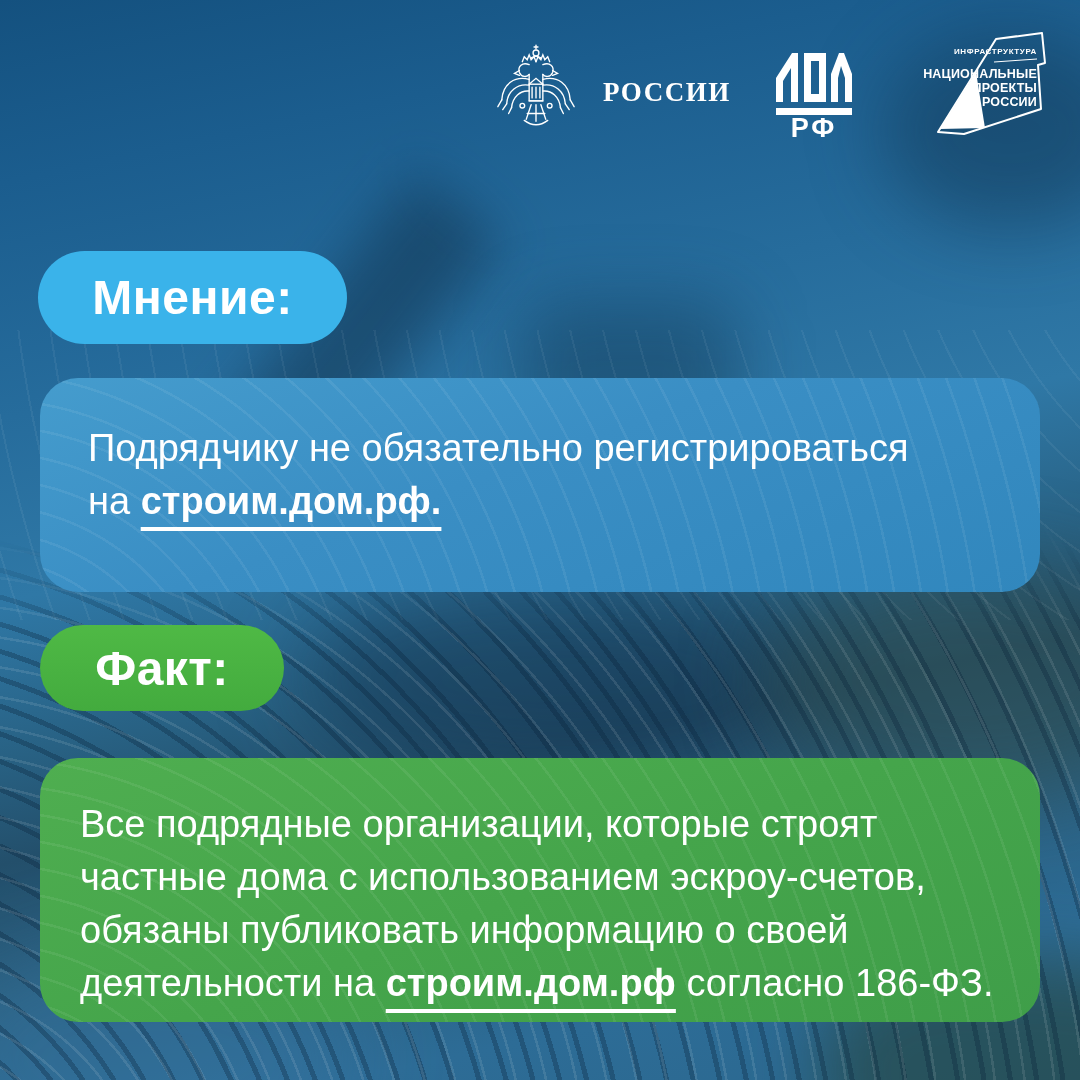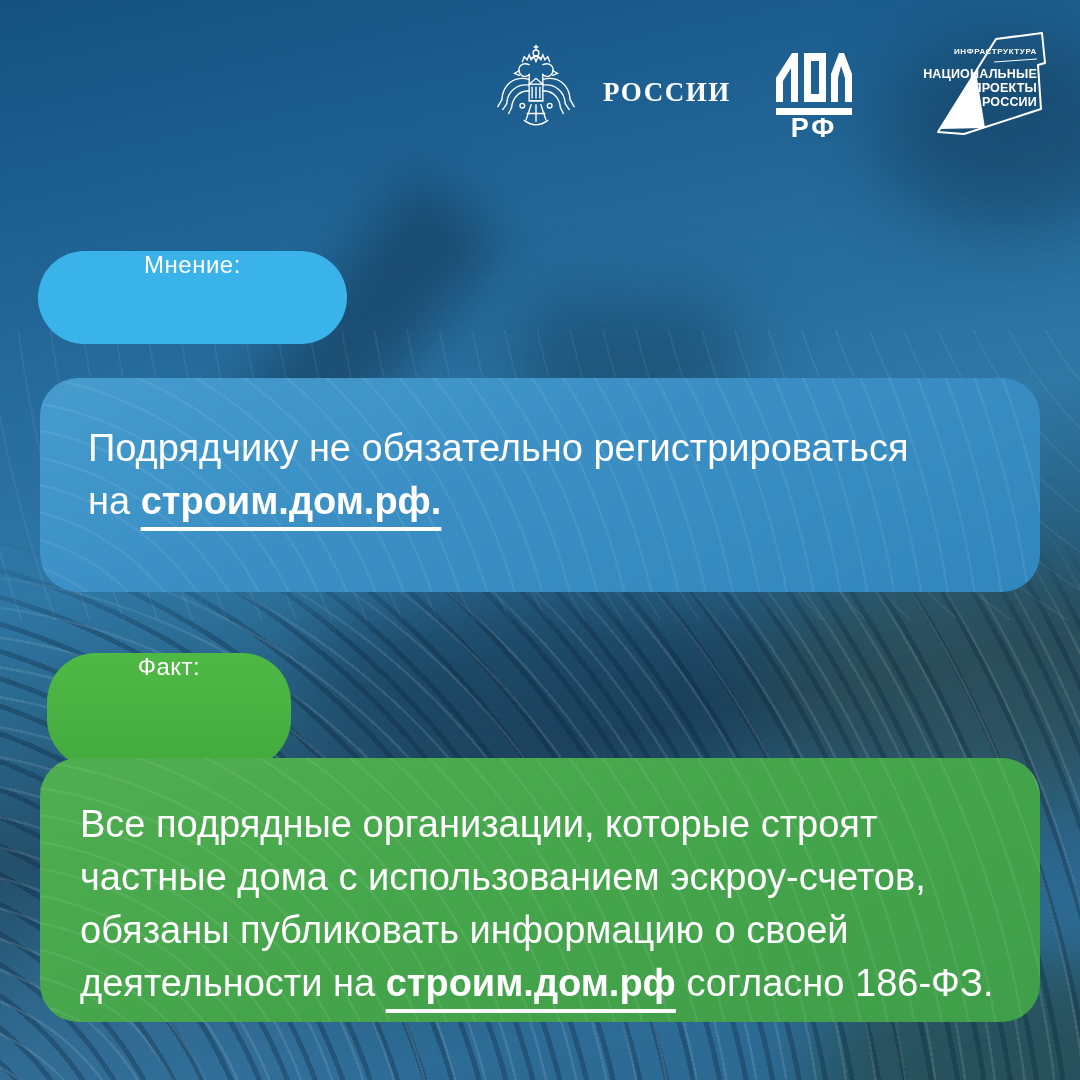--- a/index.html
+++ b/index.html
@@ -50,26 +50,26 @@
   .logos{position:absolute;left:0;top:0;width:1080px;height:170px;}
   .eagle{position:absolute;left:492px;top:40px;width:88px;height:106px;}
   .minstroy-text{position:absolute;left:603px;top:76px;color:#fff;
     font-family:"Liberation Serif",serif;font-weight:700;font-size:27px;
     line-height:32px;letter-spacing:1.5px;}
   .domrf{position:absolute;left:773px;top:48px;width:82px;height:92px;}
   .natproj{position:absolute;left:918px;top:26px;width:134px;height:126px;}
   .natproj text{fill:#fff;font-family:"Liberation Sans",sans-serif;}
 
   
-  .badge{position:absolute;display:flex;justify-content:center;
-    color:#fff;font-weight:400;font-size:24px;letter-spacing:.5px;}
+  .badge{position:absolute;display:flex;align-items:center;justify-content:center;
+    color:#fff;font-weight:700;font-size:48px;letter-spacing:.5px;}
   .badge-opinion{left:38px;top:251px;width:309px;height:93px;border-radius:47px;
     background:linear-gradient(180deg,#3fb9ee,#35acе4);background-color:#3ab3ea;}
-  .badge-fact{left:47px;top:625px;width:244px;height:115px;border-radius:49px;
-    background:linear-gradient(180deg,#4fb945,#43ab3e);background-color:#4ab441;margin-top:28px;}
+  .badge-fact{left:40px;top:625px;width:244px;height:86px;border-radius:49px;
+    background:linear-gradient(180deg,#4fb945,#43ab3e);background-color:#4ab441;}
 
   
   .card{position:absolute;left:40px;width:1000px;border-radius:38px;color:#fff;}
   .card::after{content:"";position:absolute;inset:0;border-radius:inherit;pointer-events:none;
     background:repeating-radial-gradient(1000px circle at -6% 170%,
       rgba(255,255,255,0) 0 24px, rgba(255,255,255,.065) 24px 26.5px);}
   .card-opinion{top:378px;height:214px;padding:44px 40px 0 48px;box-sizing:border-box;
     background:linear-gradient(160deg,#459ccd 0%,#3a8ec4 45%,#3187bd 100%);}
   .card-fact{top:758px;height:264px;padding:40px 36px 0 40px;box-sizing:border-box;
     background:linear-gradient(160deg,#4fae50 0%,#45a54b 50%,#3f9e49 100%);}

